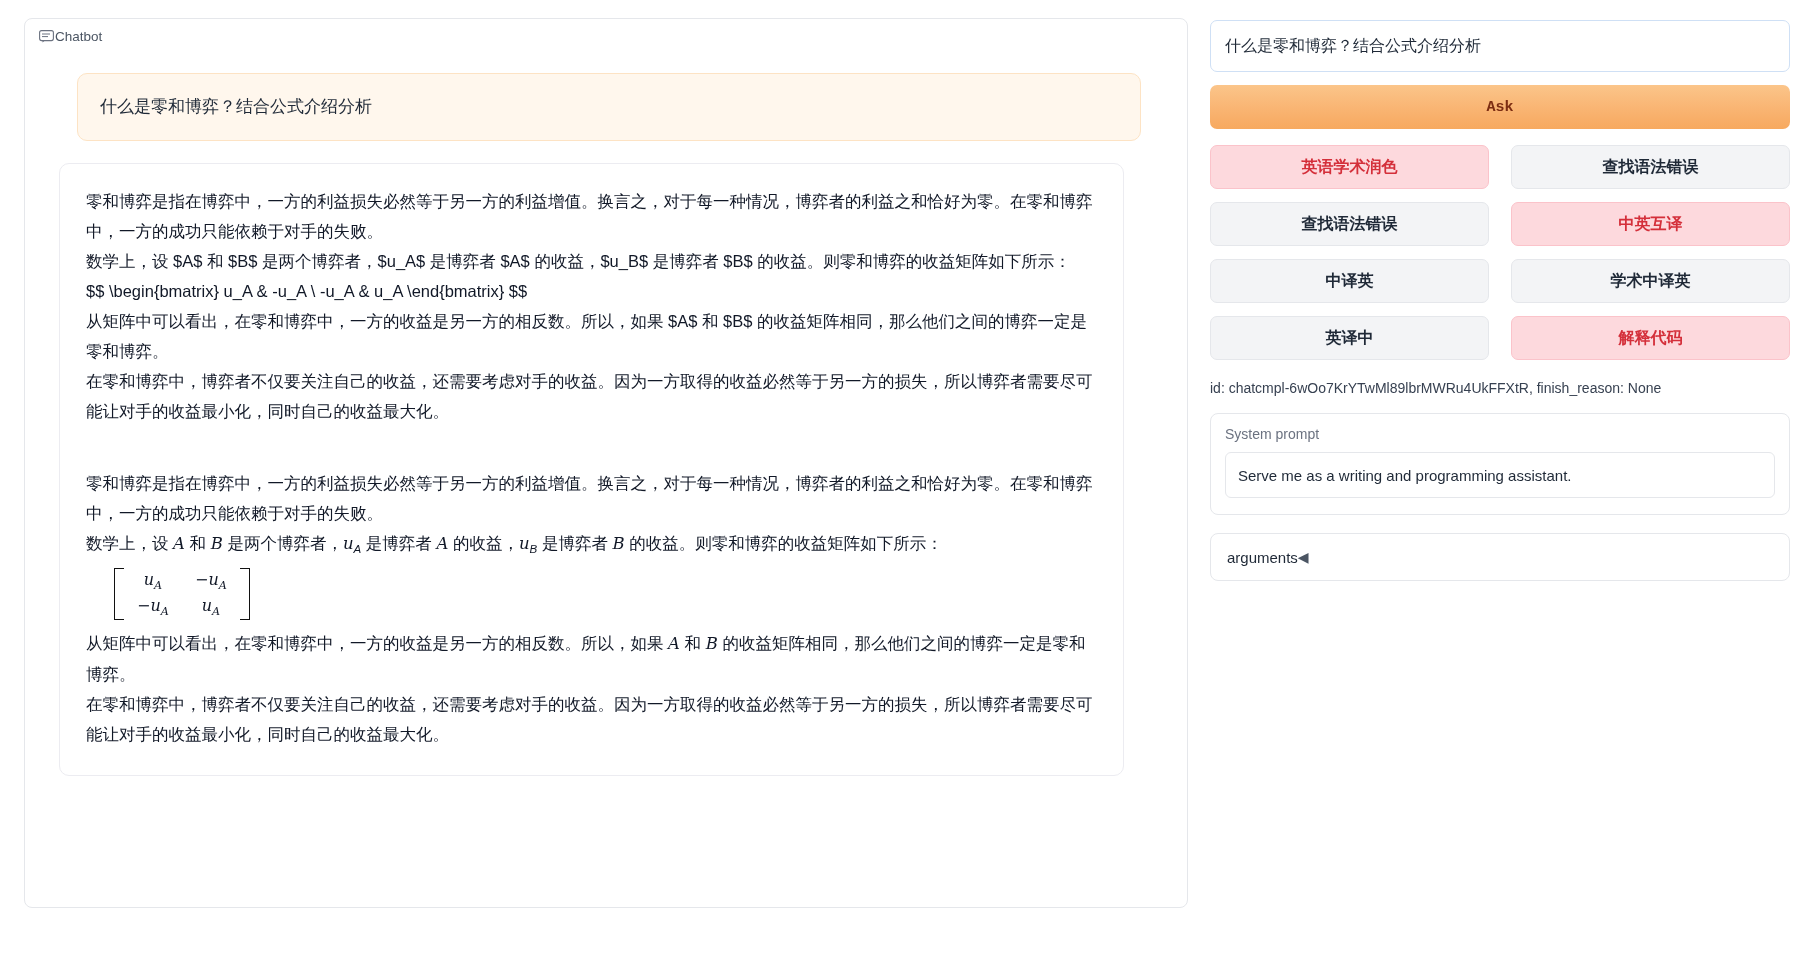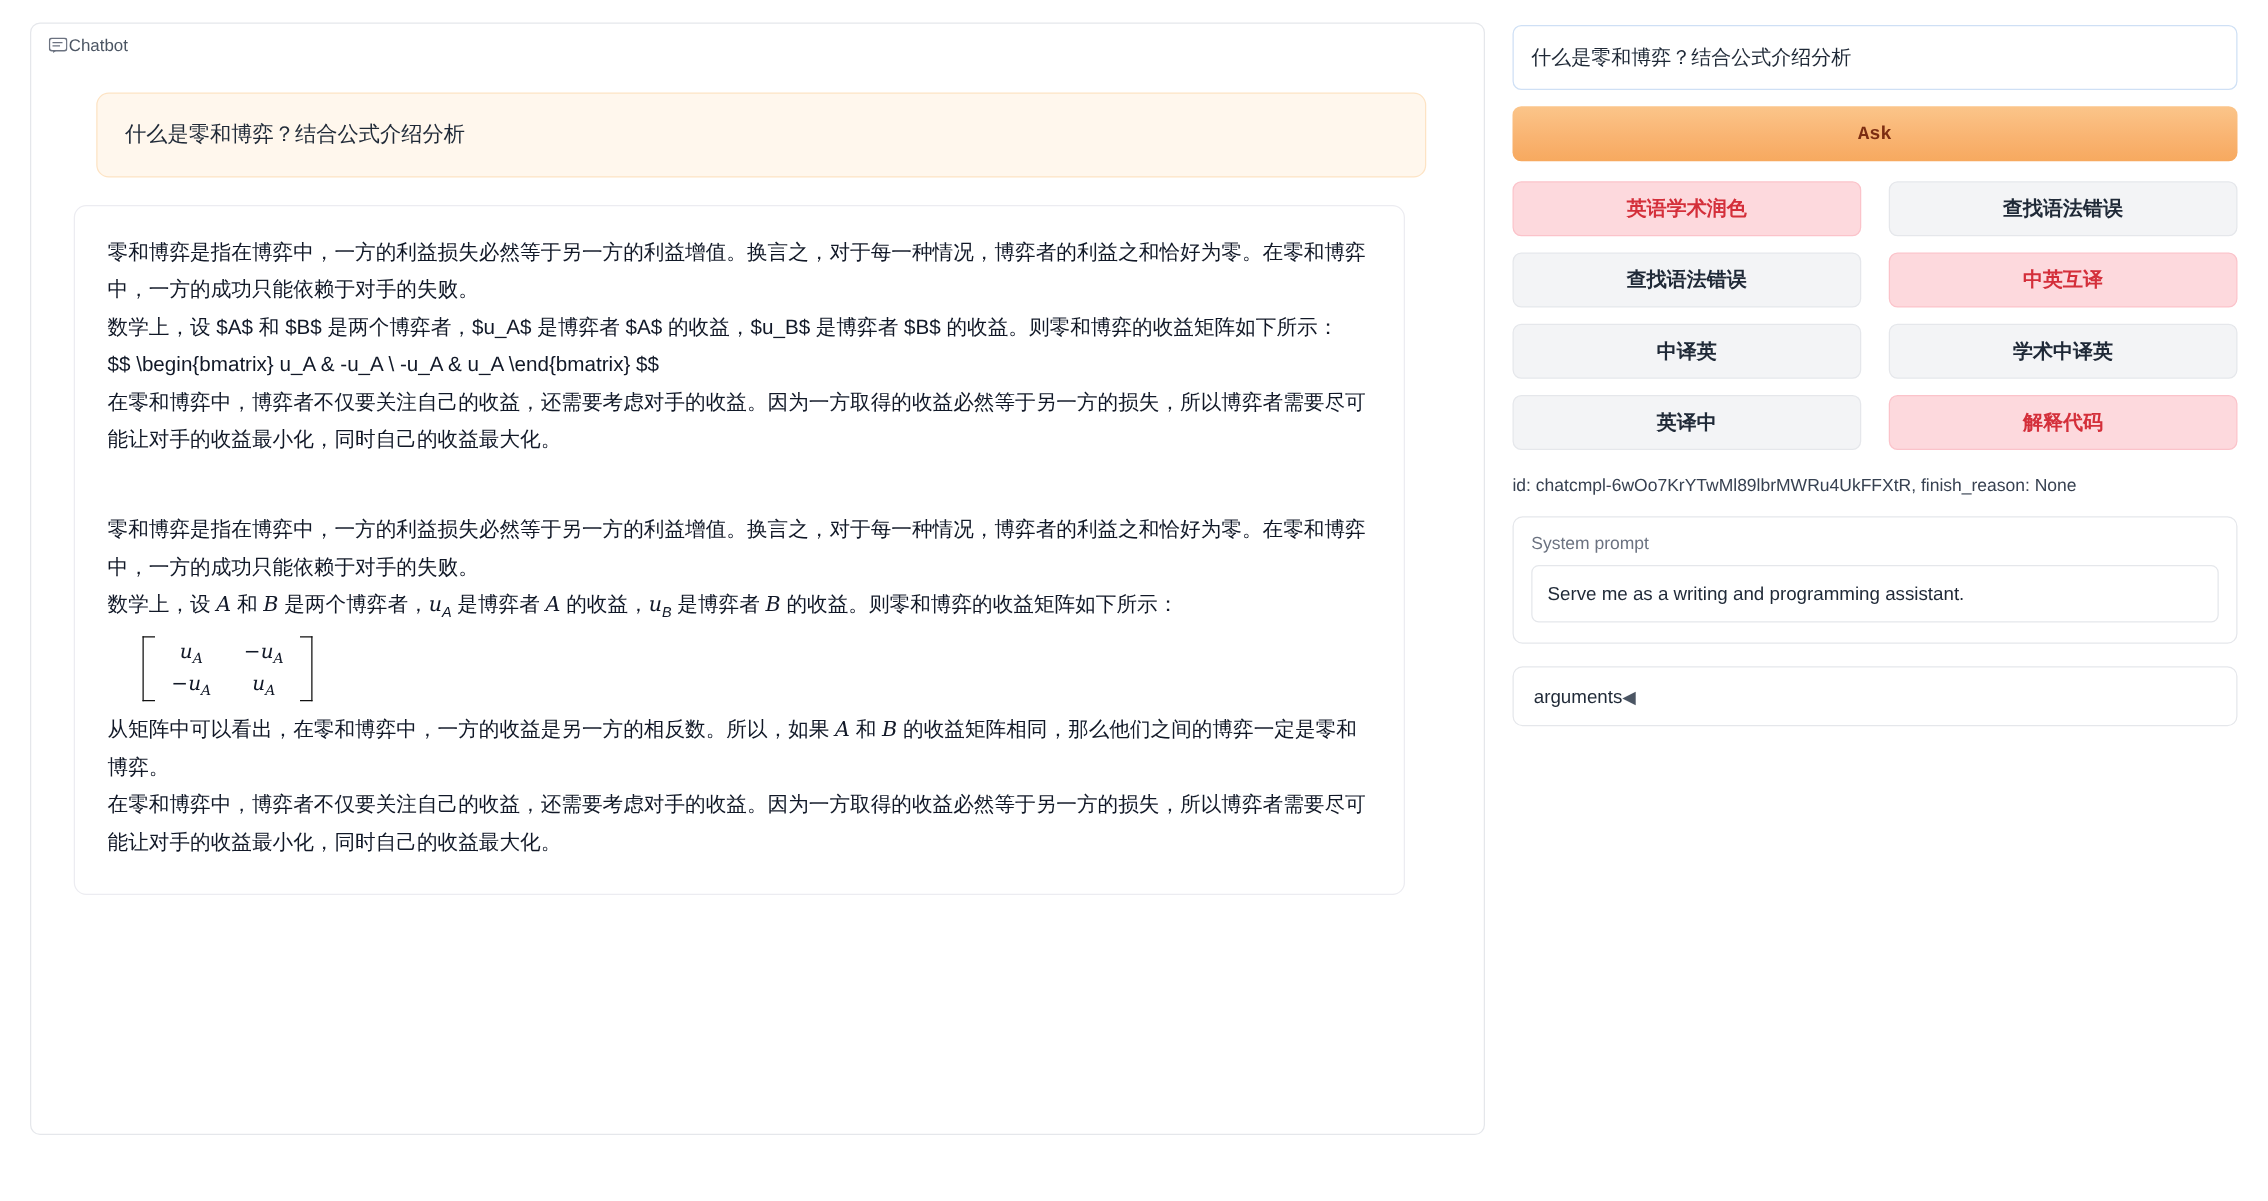--- a/index.html
+++ b/index.html
@@ -241,20 +241,21 @@
 
         <div class="bubble-user">
           <span>什么是零和博弈？结合公式介绍分析</span>
         </div>
 
         <div class="bubble-bot">
 
           <div class="blk">零和博弈是指在博弈中，一方的利益损失必然等于另一方的利益增值。换言之，对于每一种情况，博弈者的利益之和恰好为零。在零和博弈中，一方的成功只能依赖于对手的失败。</div>
           <div class="blk">数学上，设 $A$ 和 $B$ 是两个博弈者，$u_A$ 是博弈者 $A$ 的收益，$u_B$ 是博弈者 $B$ 的收益。则零和博弈的收益矩阵如下所示：</div>
           <div class="blk mono-tex">$$ \begin{bmatrix} u_A &amp; -u_A \ -u_A &amp; u_A \end{bmatrix} $$</div>
+          <div class="blk">从矩阵中可以看出，在零和博弈中，一方的收益是另一方的相反数。所以，如果 $A$ 和 $B$ 的收益矩阵相同，那么他们之间的博弈一定是零和博弈。</div>
           <div class="blk">在零和博弈中，博弈者不仅要关注自己的收益，还需要考虑对手的收益。因为一方取得的收益必然等于另一方的损失，所以博弈者需要尽可能让对手的收益最小化，同时自己的收益最大化。</div>
 
           <div class="spacer-block"></div>
 
           <div class="blk">零和博弈是指在博弈中，一方的利益损失必然等于另一方的利益增值。换言之，对于每一种情况，博弈者的利益之和恰好为零。在零和博弈中，一方的成功只能依赖于对手的失败。</div>
           <div class="blk">
             <span>数学上，设 </span><span class="math-serif">A</span><span> 和 </span><span class="math-serif">B</span><span> 是两个博弈者，</span><span class="math-serif">u</span><sub class="mini">A</sub><span> 是博弈者 </span><span class="math-serif">A</span><span> 的收益，</span><span class="math-serif">u</span><sub class="mini">B</sub><span> 是博弈者 </span><span class="math-serif">B</span><span> 的收益。则零和博弈的收益矩阵如下所示：</span>
           </div>
 
           <div class="matrix-wrap">

